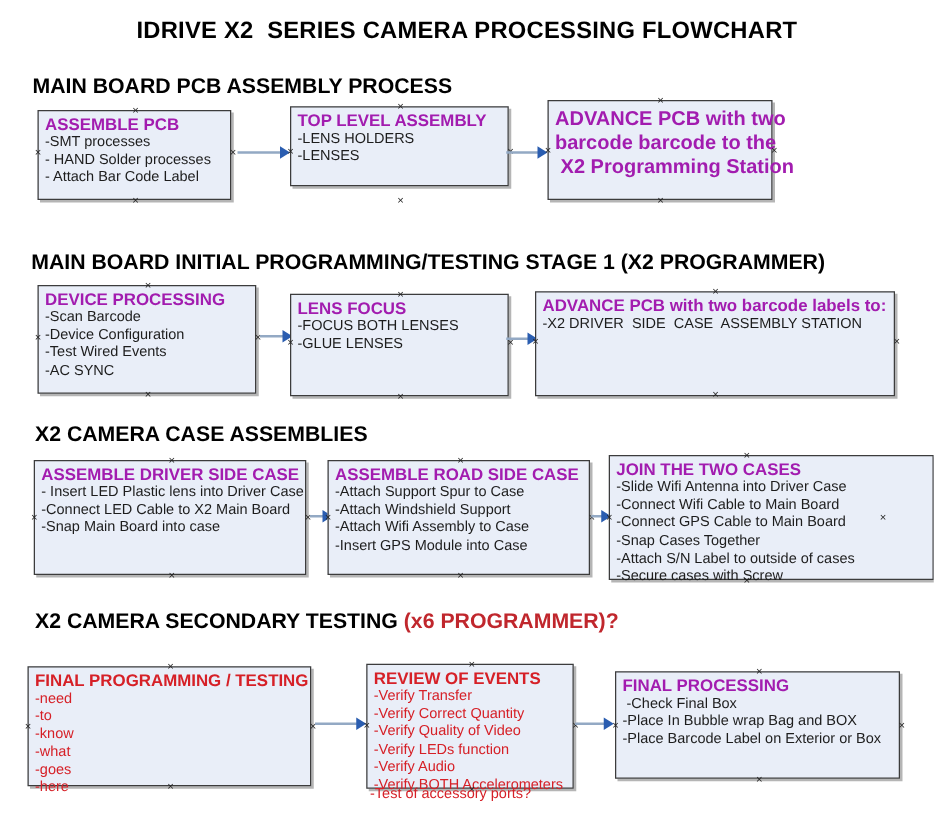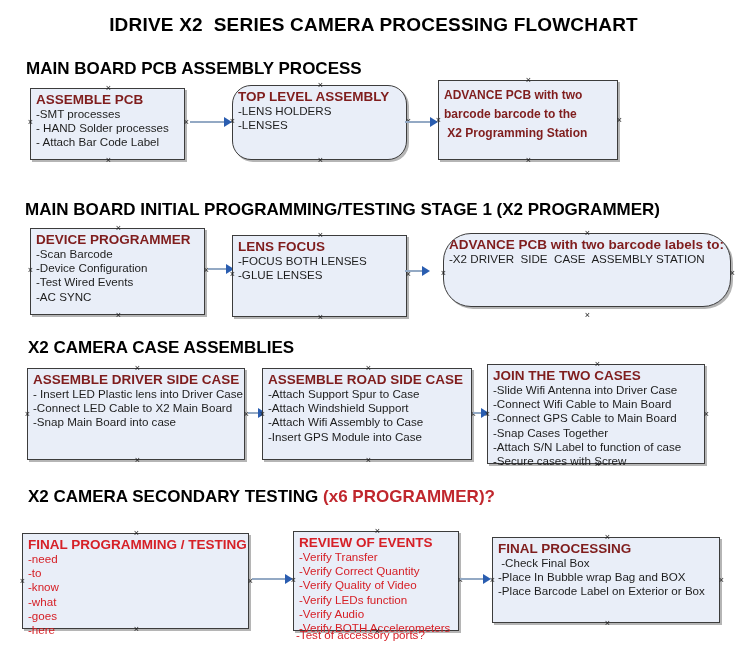--- a/index.html
+++ b/index.html
@@ -48,21 +48,21 @@
     position: absolute;
     box-sizing: border-box;
     background: #e9eef8;
     border: 1px solid #3c3c3c;
     box-shadow: 2px 2px 0 0 rgba(120,120,120,0.55);
   }
   .node .title {
     display: block;
     font-size: 13.5px;
     font-weight: bold;
-    color: #7f1d1d;
+    color: #a21caf;
     line-height: 15px;
     white-space: pre;
     margin: 0;
   }
   .node .title.red { color: #d62027; }
   .node .line {
     display: block;
     font-size: 11.6px;
     color: #1d1d1d;
     line-height: 14.2px;
@@ -71,21 +71,21 @@
   }
   .node .line.red { color: #d62027; }
   .node .inner {
     position: absolute;
     left: 5px;
     top: 3px;
     right: 2px;
   }
   
   .node.headerlines .title {
-    font-size: 12px;
+    font-size: 16px;
     line-height: 19px;
   }
   
   .conn {
     position: absolute;
     height: 2px;
     background: #93a9c4;
   }
   .arrowhead {
     position: absolute;
@@ -134,21 +134,21 @@
     </div>
     <span class="handle" style="left:-4px; top:30px;"></span>
     <span class="handle" style="left:74px; top:-4px;"></span>
     <span class="handle" style="left:74px; top:68px;"></span>
     <span class="handle" style="left:152px; top:30px;"></span>
   </div>
 
   <div class="conn" style="left:190px; top:121px; width:38px;"></div>
   <div class="arrowhead" style="left:224px; top:117px;"></div>
 
-  <div class="node" style="left:232px; top:85px; width:175px; height:75px;border-radius:19px;">
+  <div class="node" style="left:232px; top:85px; width:175px; height:64px;">
     <div class="inner">
       <span class="title">TOP LEVEL ASSEMBLY</span>
       <span class="line">-LENS HOLDERS</span>
       <span class="line">-LENSES</span>
     </div>
     <span class="handle" style="left:-4px; top:32px;"></span>
     <span class="handle" style="left:84px; top:-4px;"></span>
     <span class="handle" style="left:84px; top:71px;"></span>
     <span class="handle" style="left:172px; top:32px;"></span>
   </div>
@@ -165,21 +165,21 @@
     <span class="handle" style="left:-4px; top:36px;"></span>
     <span class="handle" style="left:86px; top:-4px;"></span>
     <span class="handle" style="left:86px; top:76px;"></span>
     <span class="handle" style="left:177px; top:36px;"></span>
   </div>
 
   <div class="section-title" style="left:25px; top:200px;">MAIN BOARD INITIAL PROGRAMMING/TESTING STAGE 1 (X2 PROGRAMMER)</div>
 
   <div class="node" style="left:30px; top:228px; width:175px; height:87px;">
     <div class="inner">
-      <span class="title">DEVICE PROGRAMMER</span>
+      <span class="title">DEVICE PROCESSING</span>
       <span class="line">-Scan Barcode</span>
       <span class="line">-Device Configuration</span>
       <span class="line">-Test Wired Events</span>
       <span class="line">-AC SYNC</span>
     </div>
     <span class="handle" style="left:-4px; top:38px;"></span>
     <span class="handle" style="left:84px; top:-4px;"></span>
     <span class="handle" style="left:84px; top:83px;"></span>
     <span class="handle" style="left:172px; top:38px;"></span>
   </div>
@@ -195,21 +195,21 @@
     </div>
     <span class="handle" style="left:-4px; top:35px;"></span>
     <span class="handle" style="left:84px; top:-4px;"></span>
     <span class="handle" style="left:84px; top:78px;"></span>
     <span class="handle" style="left:172px; top:35px;"></span>
   </div>
 
   <div class="conn" style="left:405px; top:270px; width:22px;"></div>
   <div class="arrowhead" style="left:422px; top:266px;"></div>
 
-  <div class="node" style="left:443px; top:233px; width:288px; height:74px;border-radius:28px;">
+  <div class="node" style="left:428px; top:233px; width:288px; height:84px;">
     <div class="inner">
       <span class="title">ADVANCE PCB with two barcode labels to:</span>
       <span class="line">-X2 DRIVER  SIDE  CASE  ASSEMBLY STATION</span>
     </div>
     <span class="handle" style="left:-4px; top:36px;"></span>
     <span class="handle" style="left:140px; top:-4px;"></span>
     <span class="handle" style="left:140px; top:78px;"></span>
     <span class="handle" style="left:285px; top:36px;"></span>
   </div>
 
@@ -241,28 +241,28 @@
     </div>
     <span class="handle" style="left:-4px; top:42px;"></span>
     <span class="handle" style="left:102px; top:-4px;"></span>
     <span class="handle" style="left:102px; top:88px;"></span>
     <span class="handle" style="left:207px; top:42px;"></span>
   </div>
 
   <div class="conn" style="left:473px; top:412px; width:14px;"></div>
   <div class="arrowhead" style="left:481px; top:408px;"></div>
 
-  <div class="node" style="left:487px; top:364px; width:218px; height:100px;">
+  <div class="node" style="left:487px; top:364px; width:260px; height:100px;">
     <div class="inner">
       <span class="title">JOIN THE TWO CASES</span>
       <span class="line">-Slide Wifi Antenna into Driver Case</span>
       <span class="line">-Connect Wifi Cable to Main Board</span>
       <span class="line">-Connect GPS Cable to Main Board</span>
       <span class="line">-Snap Cases Together</span>
-      <span class="line">-Attach S/N Label to function of case</span>
+      <span class="line">-Attach S/N Label to outside of cases</span>
       <span class="line">-Secure cases with Screw</span>
     </div>
     <span class="handle" style="left:-4px; top:46px;"></span>
     <span class="handle" style="left:106px; top:-4px;"></span>
     <span class="handle" style="left:106px; top:96px;"></span>
     <span class="handle" style="left:215px; top:46px;"></span>
   </div>
 
   <div class="section-title" style="left:28px; top:487px;text-align:center;"><span>X2 CAMERA SECONDARY TESTING </span><span class="accent">(x6 PROGRAMMER)?</span></div>
 

